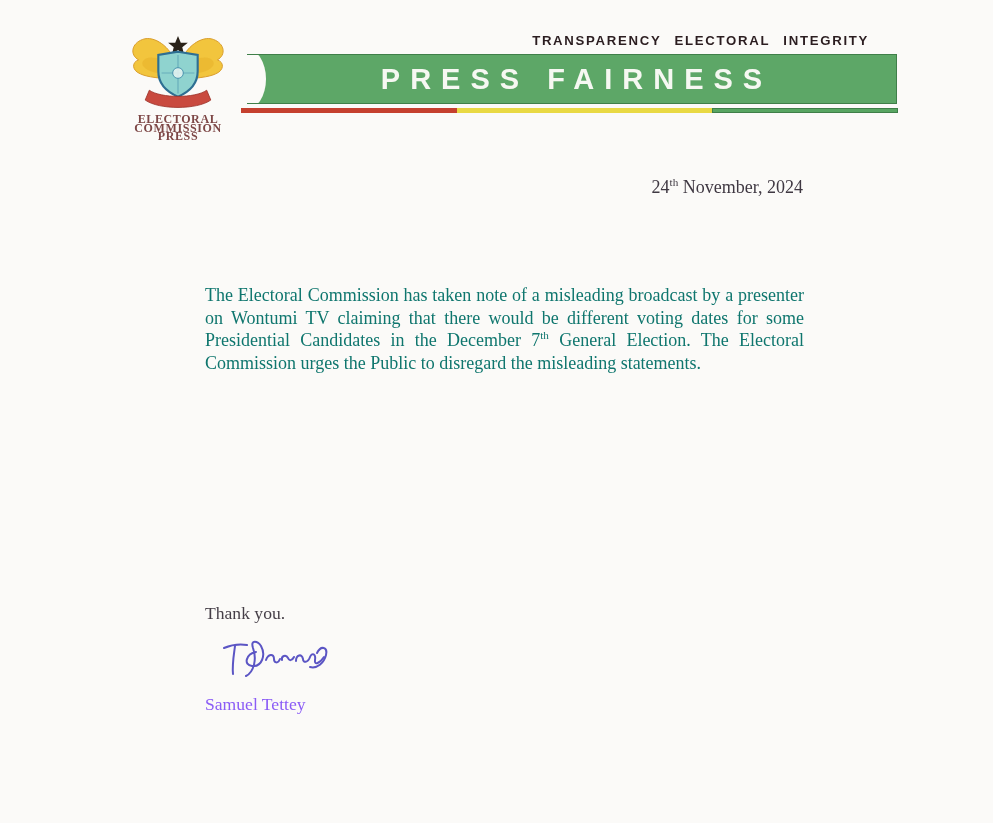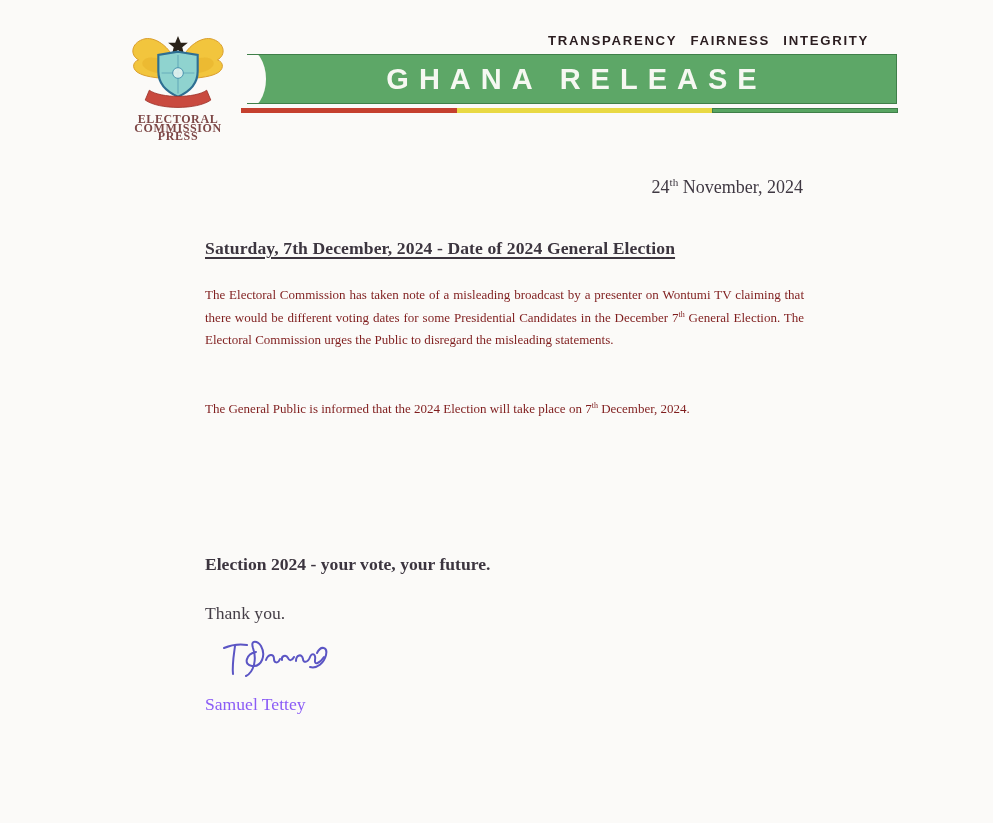--- a/index.html
+++ b/index.html
@@ -102,24 +102,24 @@
     color: #3c353f;
     text-decoration: underline;
     text-underline-offset: 3px;
     text-decoration-thickness: 1.6px;
     letter-spacing: 0.1px;
   }
   .body-para {
     position: absolute;
     left: 205px;
     width: 599px;
-    font-size: 13px;
+    font-size: 18px;
     line-height: 22.6px;
     text-align: justify;
-    color: #7f1d1d;
+    color: #0f766e;
   }
   .p1 { top: 284px; }
   .p2 { top: 398px; }
   .p3 { top: 462px; }
   .slogan {
     position: absolute;
     top: 554px; left: 205px;
     font-size: 17.6px;
     font-weight: bold;
     color: #3c353f;
@@ -174,42 +174,39 @@
       <circle cx="65" cy="50" r="6.5" fill="#e8f4f2" stroke="#3f8aa8" stroke-width="1.2" opacity="0.85"></circle>
 
       <path d="M30,71 C44,81 86,81 100,71 L105,83 C88,95 42,95 25,83 Z" fill="#c94a3f" stroke="#9c3129" stroke-width="1"></path>
     </svg>
     <div class="logo-caption">
       <div>ELECTORAL COMMISSION</div>
       <div>PRESS</div>
     </div>
   </div>
 
-  <div class="motto">TRANSPARENCY FAIRNESS INTEGRITY</div>
+  <div class="motto">TRANSPARENCY ELECTORAL INTEGRITY</div>
 
   <div class="banner">
-    <span class="banner-title">GHANA RELEASE</span>
+    <span class="banner-title">PRESS FAIRNESS</span>
   </div>
 
   <div class="stripe">
     <span class="seg-red"></span>
     <span class="seg-yellow"></span>
     <span class="seg-green"></span>
   </div>
 
   <p class="date-line"><span>24</span><sup>th</sup><span> November, 2024</span></p>
 
-  <h1 class="heading">Saturday, 7th December, 2024 - Date of 2024 General Election</h1>
 
   <p class="body-para p1"><span>The Electoral Commission has taken note of a misleading broadcast by a presenter on Wontumi TV claiming that there would be different voting dates for some Presidential Candidates in the December 7</span><sup>th</sup><span> General Election. The Electoral Commission urges the Public to disregard the misleading statements.</span></p>
 
-  <p class="body-para p2"><span>The General Public is informed that the 2024 Election will take place on 7</span><sup>th</sup><span> December, 2024.</span></p>
-
-
-  <p class="slogan">Election 2024 - your vote, your future.</p>
+
+
 
   <p class="closing">Thank you.</p>
 
   <div class="signature">
     <svg width="115" height="52" viewBox="0 0 115 52">
       <g fill="none" stroke="#5b55c4" stroke-width="2" stroke-linecap="round" stroke-linejoin="round">
 
         <path d="M4,16 C11,13 20,12 27,13"></path>
         <path d="M15,14 C14,22 12,32 13,42"></path>
 

